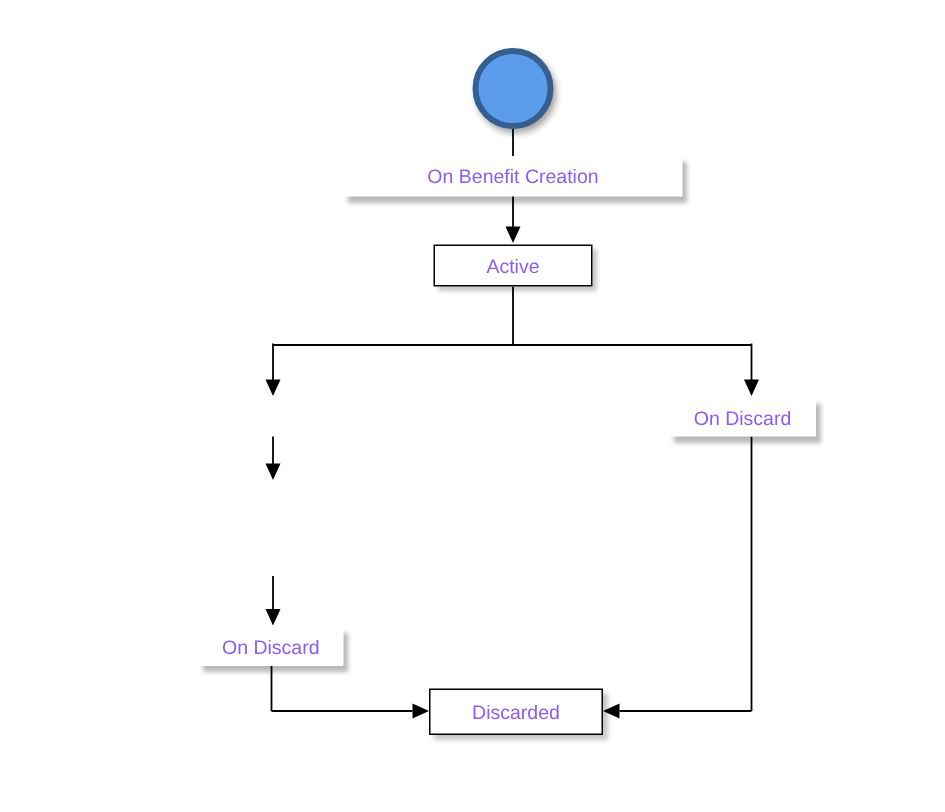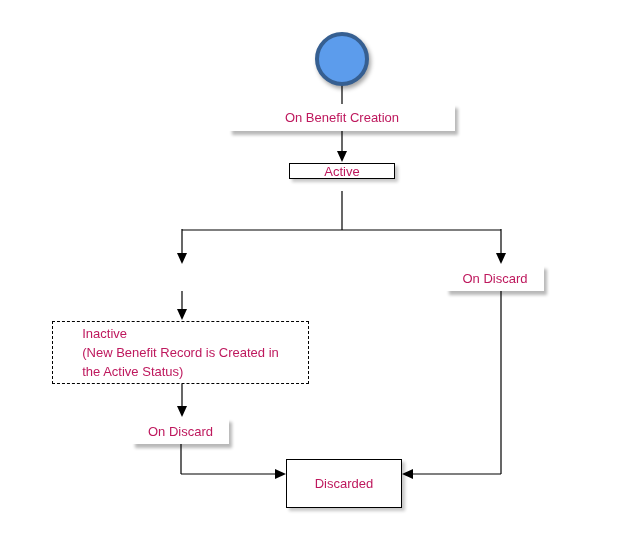--- a/index.html
+++ b/index.html
@@ -31,45 +31,45 @@
     height: 60px;
     z-index: 2;
     filter: drop-shadow(2px 3px 2px rgba(0,0,0,0.35));
   }
   .node {
     position: absolute;
     z-index: 2;
     display: flex;
     align-items: center;
     justify-content: center;
-    text-align: left;
+    text-align: right;
     font-size: 13px;
-    color: #be185d;
+    color: #8b5cf6;
     background: #ffffff;
     box-sizing: border-box;
   }
   .t-label {
     box-shadow: 3px 4px 3px rgba(0,0,0,0.28);
   }
   .state-solid {
     border: 1px solid #000000;
     box-shadow: 3px 3px 3px rgba(0,0,0,0.22);
   }
   .state-dashed {
     border: 1px dashed #000000;
     white-space: pre-line;
     line-height: 19px;
   }
   .pos-obc       { left: 229px; top: 104px; width: 226px; height: 27px; }
-  .pos-active    { left: 289px; top: 163px; width: 106px; height: 16px; }
+  .pos-active    { left: 289px; top: 163px; width: 106px; height: 28px; }
   .pos-onedit    { left: 137px; top: 265px; width: 90px;  height: 26px; }
   .pos-ondisc-r  { left: 446px; top: 265px; width: 98px;  height: 26px; }
   .pos-inactive  { left: 52px;  top: 321px; width: 257px; height: 63px; }
   .pos-ondisc-l  { left: 132px; top: 418px; width: 97px;  height: 26px; }
-  .pos-discarded { left: 286px; top: 459px; width: 116px; height: 49px; }
+  .pos-discarded { left: 286px; top: 459px; width: 116px; height: 31px; }
 </style>
 </head>
 <body>
 
 <div class="canvas">
 
   <svg class="connectors" viewBox="0 0 630 541" xmlns="http://www.w3.org/2000/svg">
     <g stroke="#000000" fill="#000000" stroke-width="1.2">
 
       <line x1="342" y1="83" x2="342" y2="152"></line>
@@ -102,21 +102,18 @@
     <circle cx="30" cy="30" r="25" stroke-width="4" fill="#5C9CEC" stroke="#365F91"></circle>
   </svg>
 
   <div class="node t-label pos-obc">On Benefit Creation</div>
 
   <div class="node state-solid pos-active">Active</div>
 
 
   <div class="node t-label pos-ondisc-r">On Discard</div>
 
-  <div class="node state-dashed pos-inactive">Inactive
-(New Benefit Record is Created in
-the Active Status)</div>
 
   <div class="node t-label pos-ondisc-l">On Discard</div>
 
   <div class="node state-solid pos-discarded">Discarded</div>
 
 </div>
 
 </body></html>

